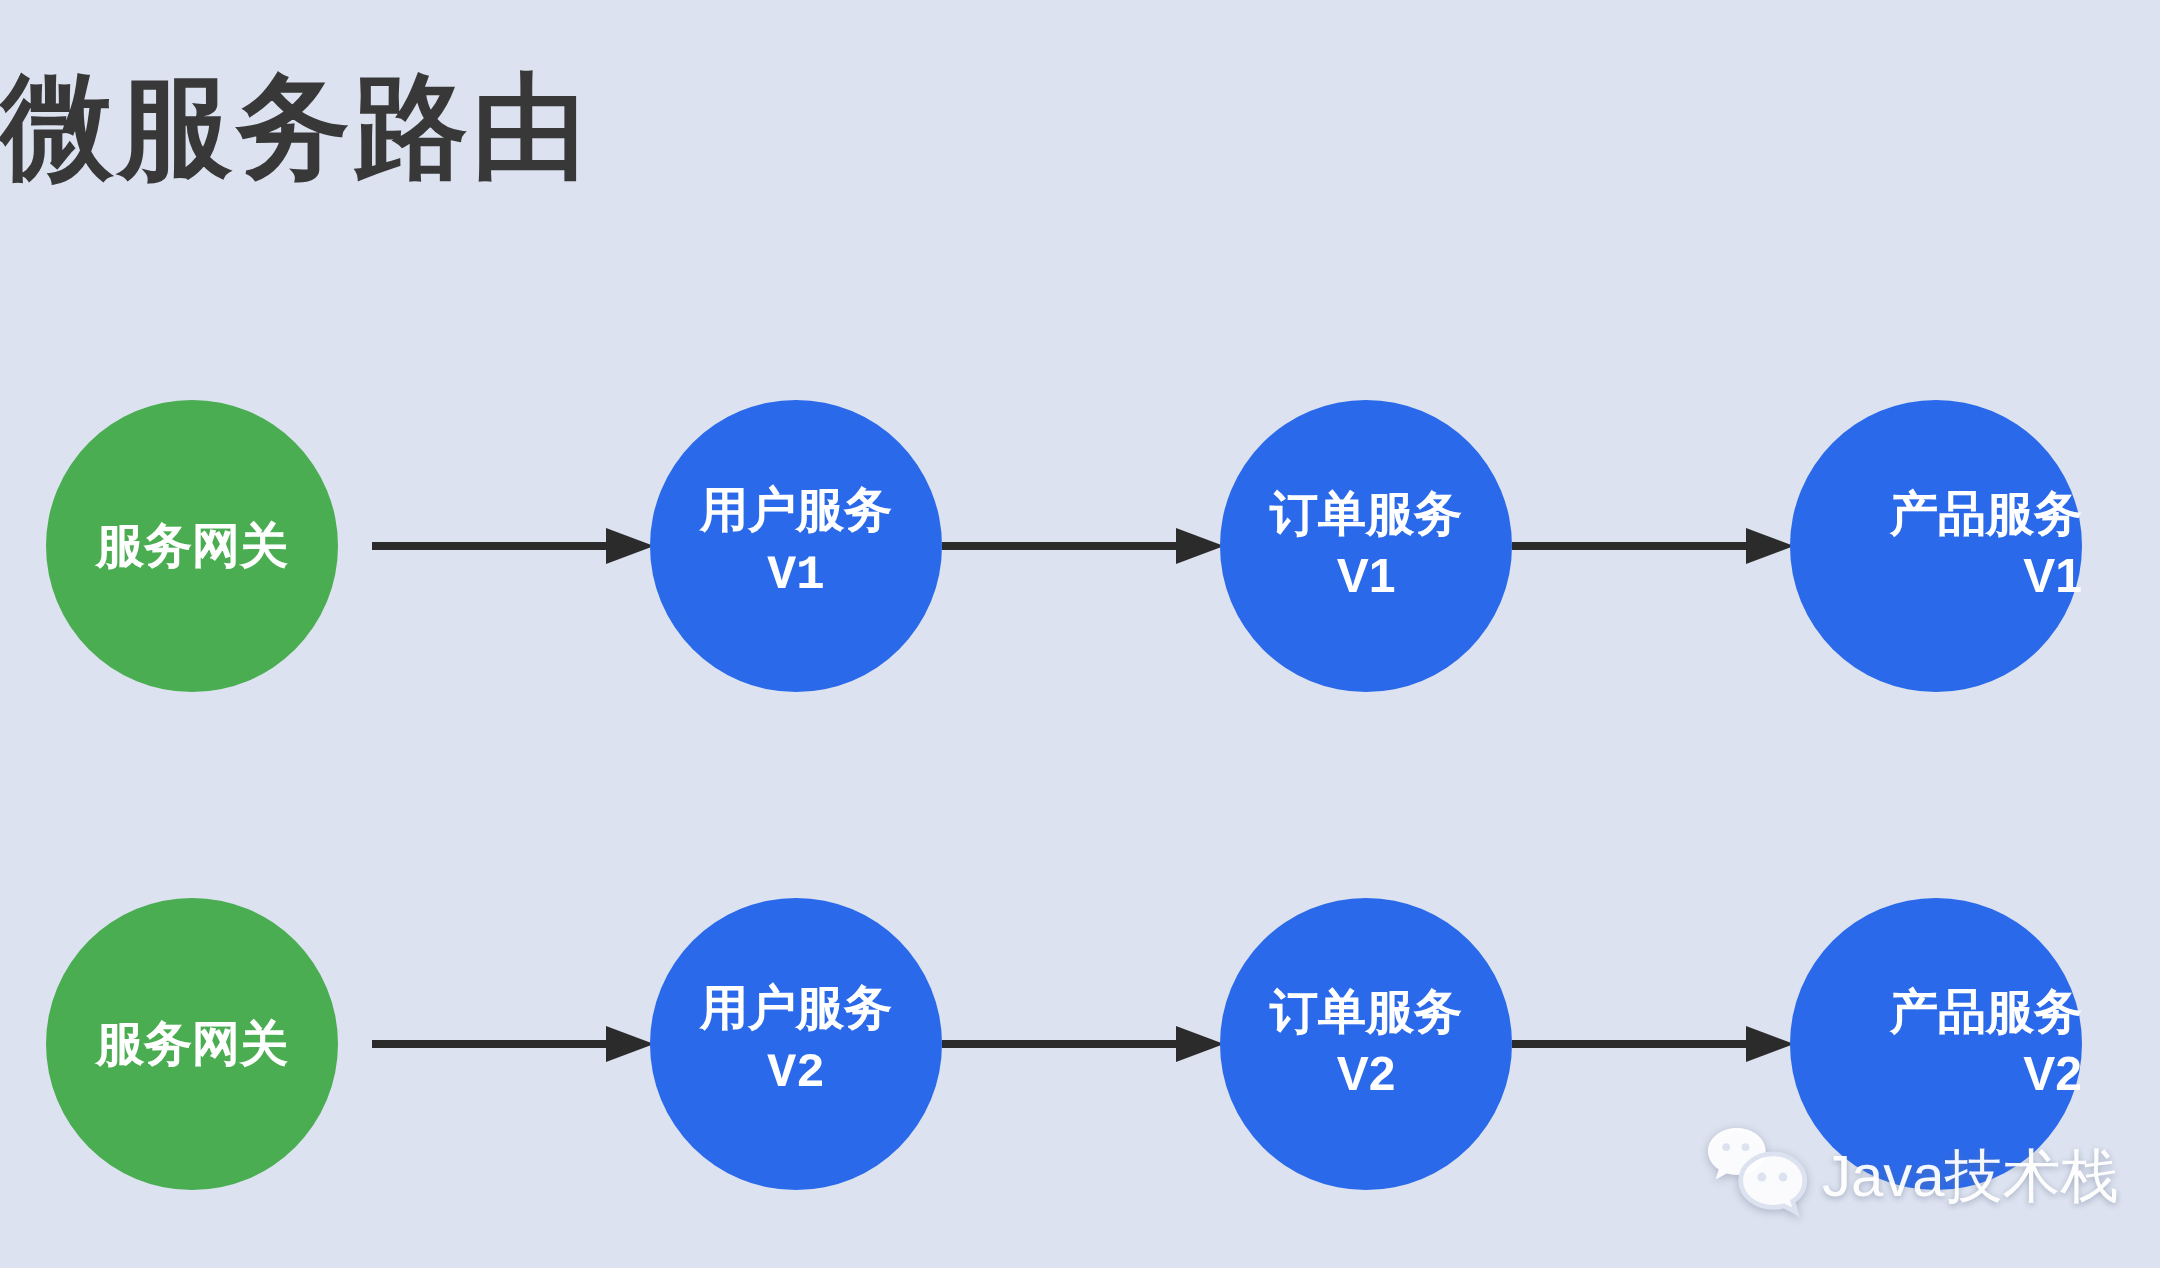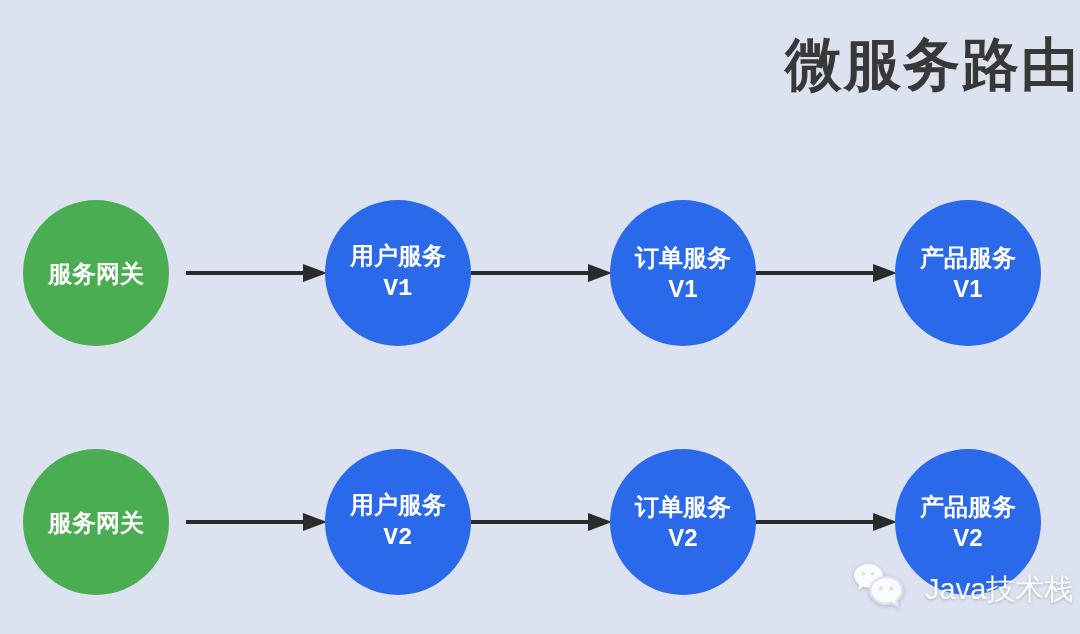--- a/index.html
+++ b/index.html
@@ -12,21 +12,21 @@
     width: 1080px;
     height: 634px;
     background: var(--background, #dce2ef);
     overflow: hidden;
   }
   .diagram-title {
     position: absolute;
     top: 34px;
     left: 0;
     width: 1080px;
-    text-align: right;
+    text-align: left;
     font-size: 57px;
     line-height: 60px;
     font-weight: 800;
     letter-spacing: 2px;
     color: var(--title-color, #383838);
   }
   .node {
     position: absolute;
     width: 146px;
     height: 146px;
@@ -41,21 +41,21 @@
     line-height: 31px;
     font-weight: bold;
   }
   .node.gateway { background: var(--gateway-fill, #4aad52); }
   .node.service { background: var(--service-fill, #2a69ea); }
   .row0 { top: 200px; }
   .row1 { top: 449px; }
   .col0 { left: 23px; }
   .col1 { left: 325px; font-family: Liberation Mono, monospace; }
   .col2 { left: 610px; }
-  .col3 { left: 895px; }
+  .col3 { left: 895px; align-items: flex-end; }
 
   .arrow {
     position: absolute;
     width: 141px;
     height: 18px;
     display: flex;
     align-items: center;
   }
   .arrow .shaft {
     flex: 1;
@@ -74,21 +74,21 @@
   .acol0 { left: 186px; }
   .acol1 { left: 471px; }
   .acol2 { left: 756px; }
 
   .watermark {
     position: absolute;
     left: 852px;
     top: 563px;
     display: flex;
     align-items: center;
-    gap: 19px;
+    gap: 5px;
   }
   .watermark .wm-text {
     font-size: 29px;
     line-height: 32px;
     color: var(--watermark-color, #ffffff);
     opacity: 0.95;
     text-shadow: 0 1px 3px rgba(110, 120, 145, 0.55);
     white-space: nowrap;
   }
   .watermark svg {

